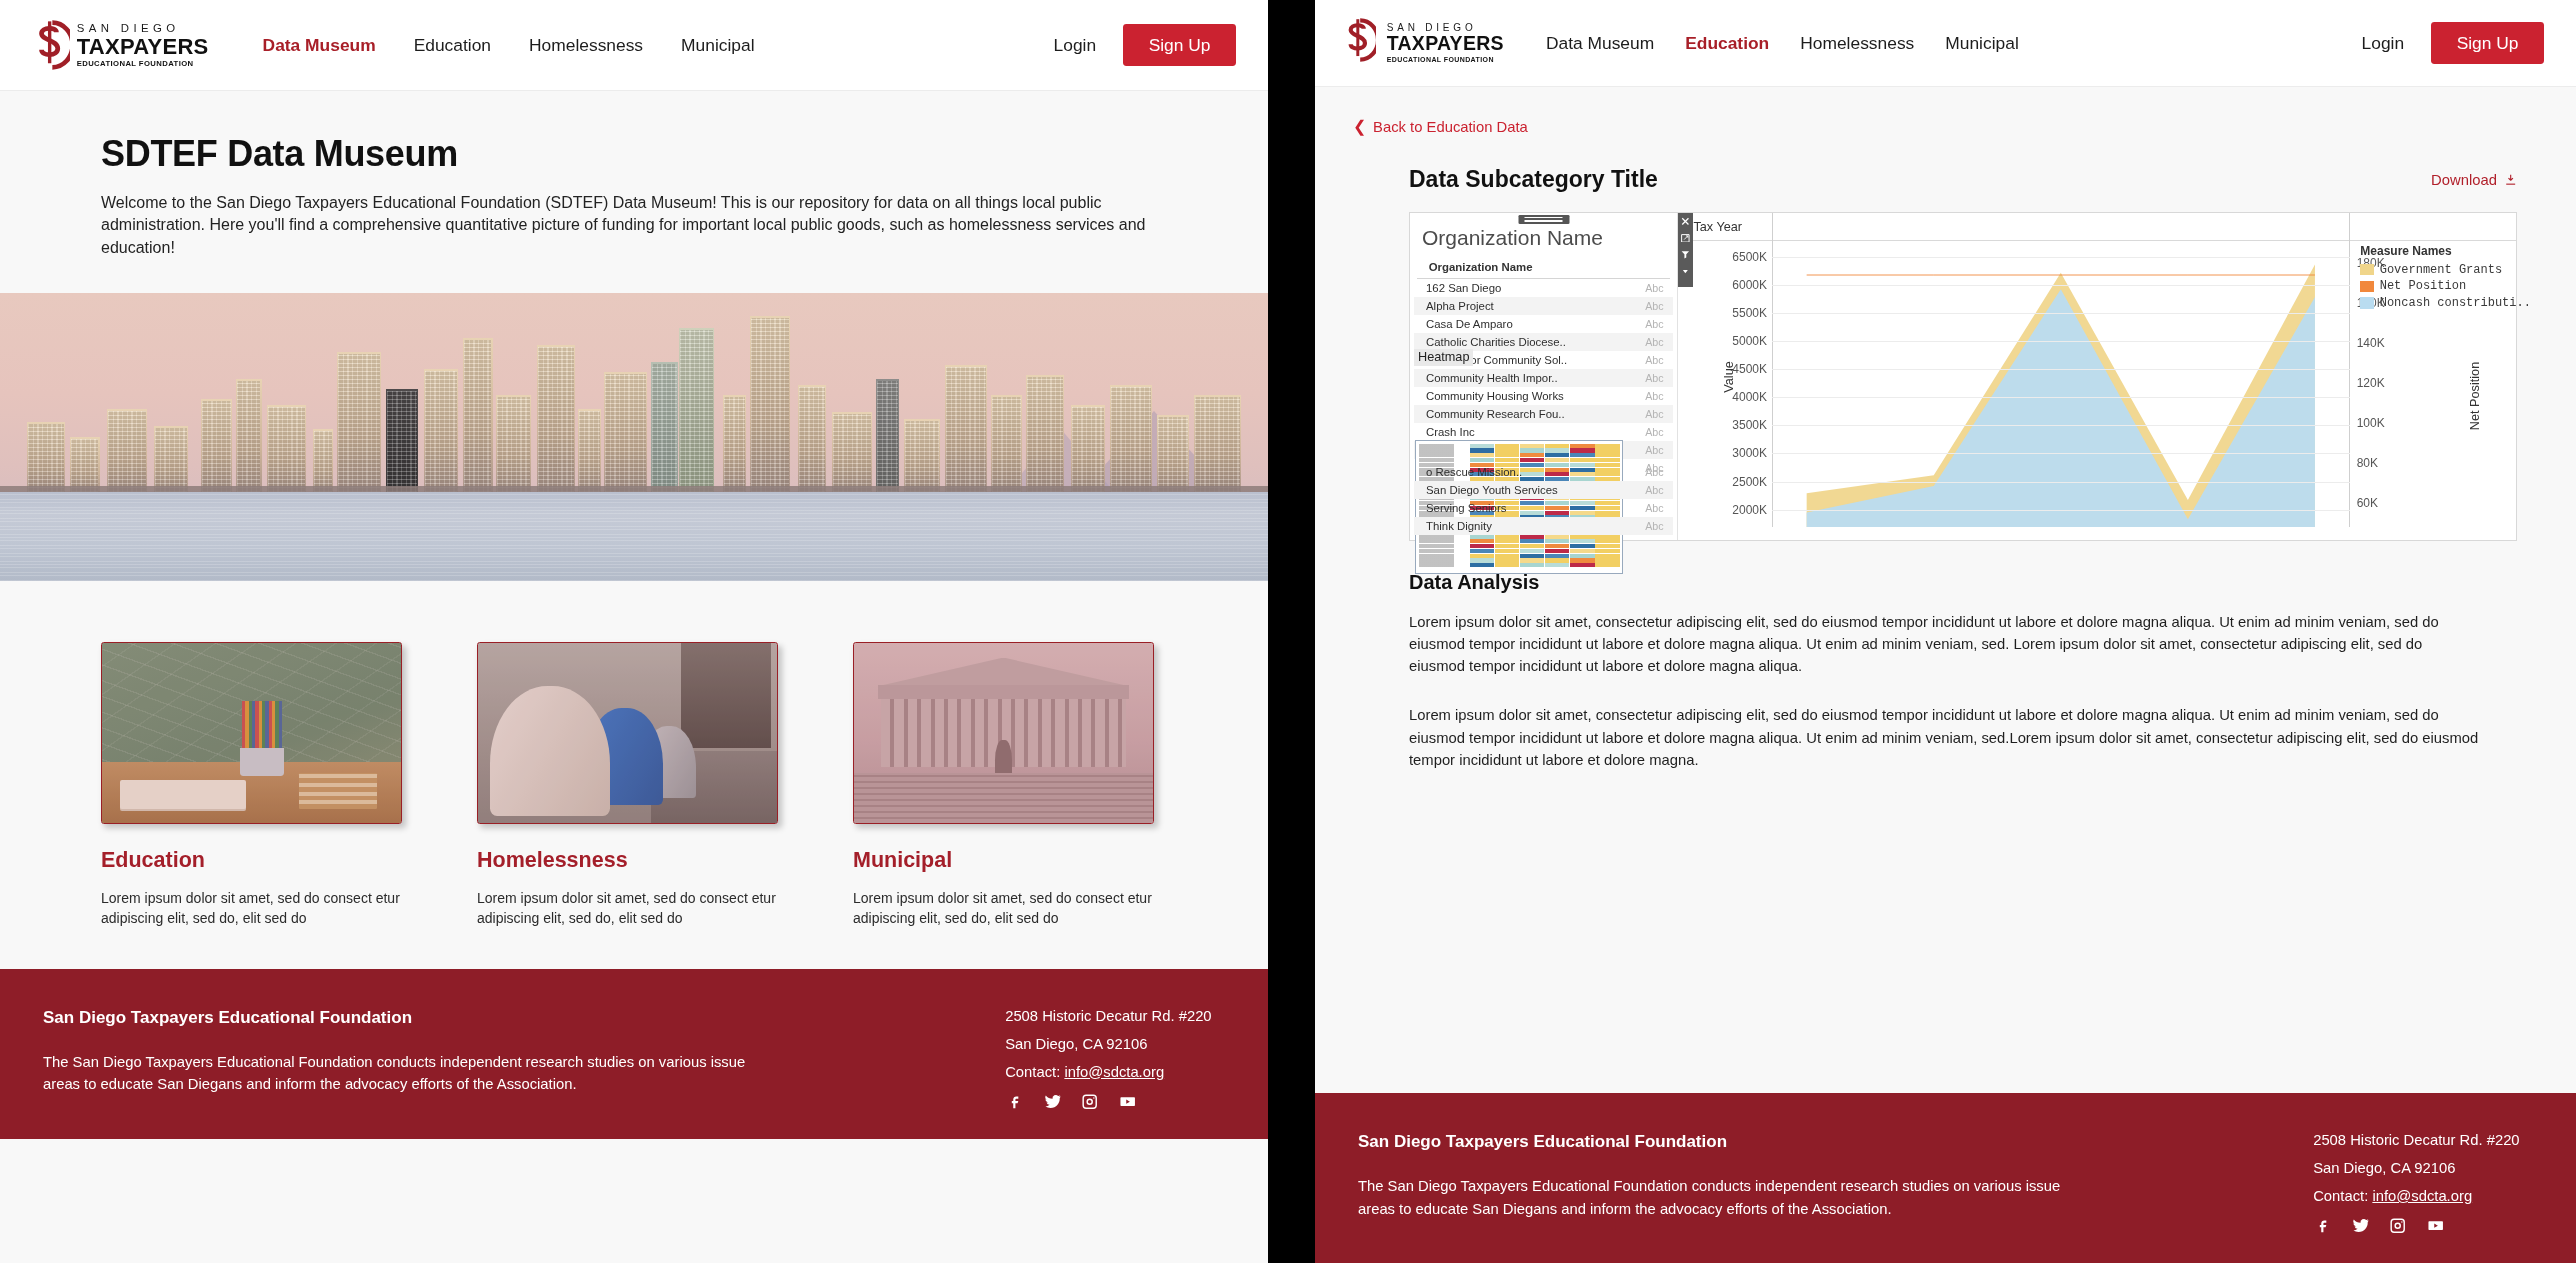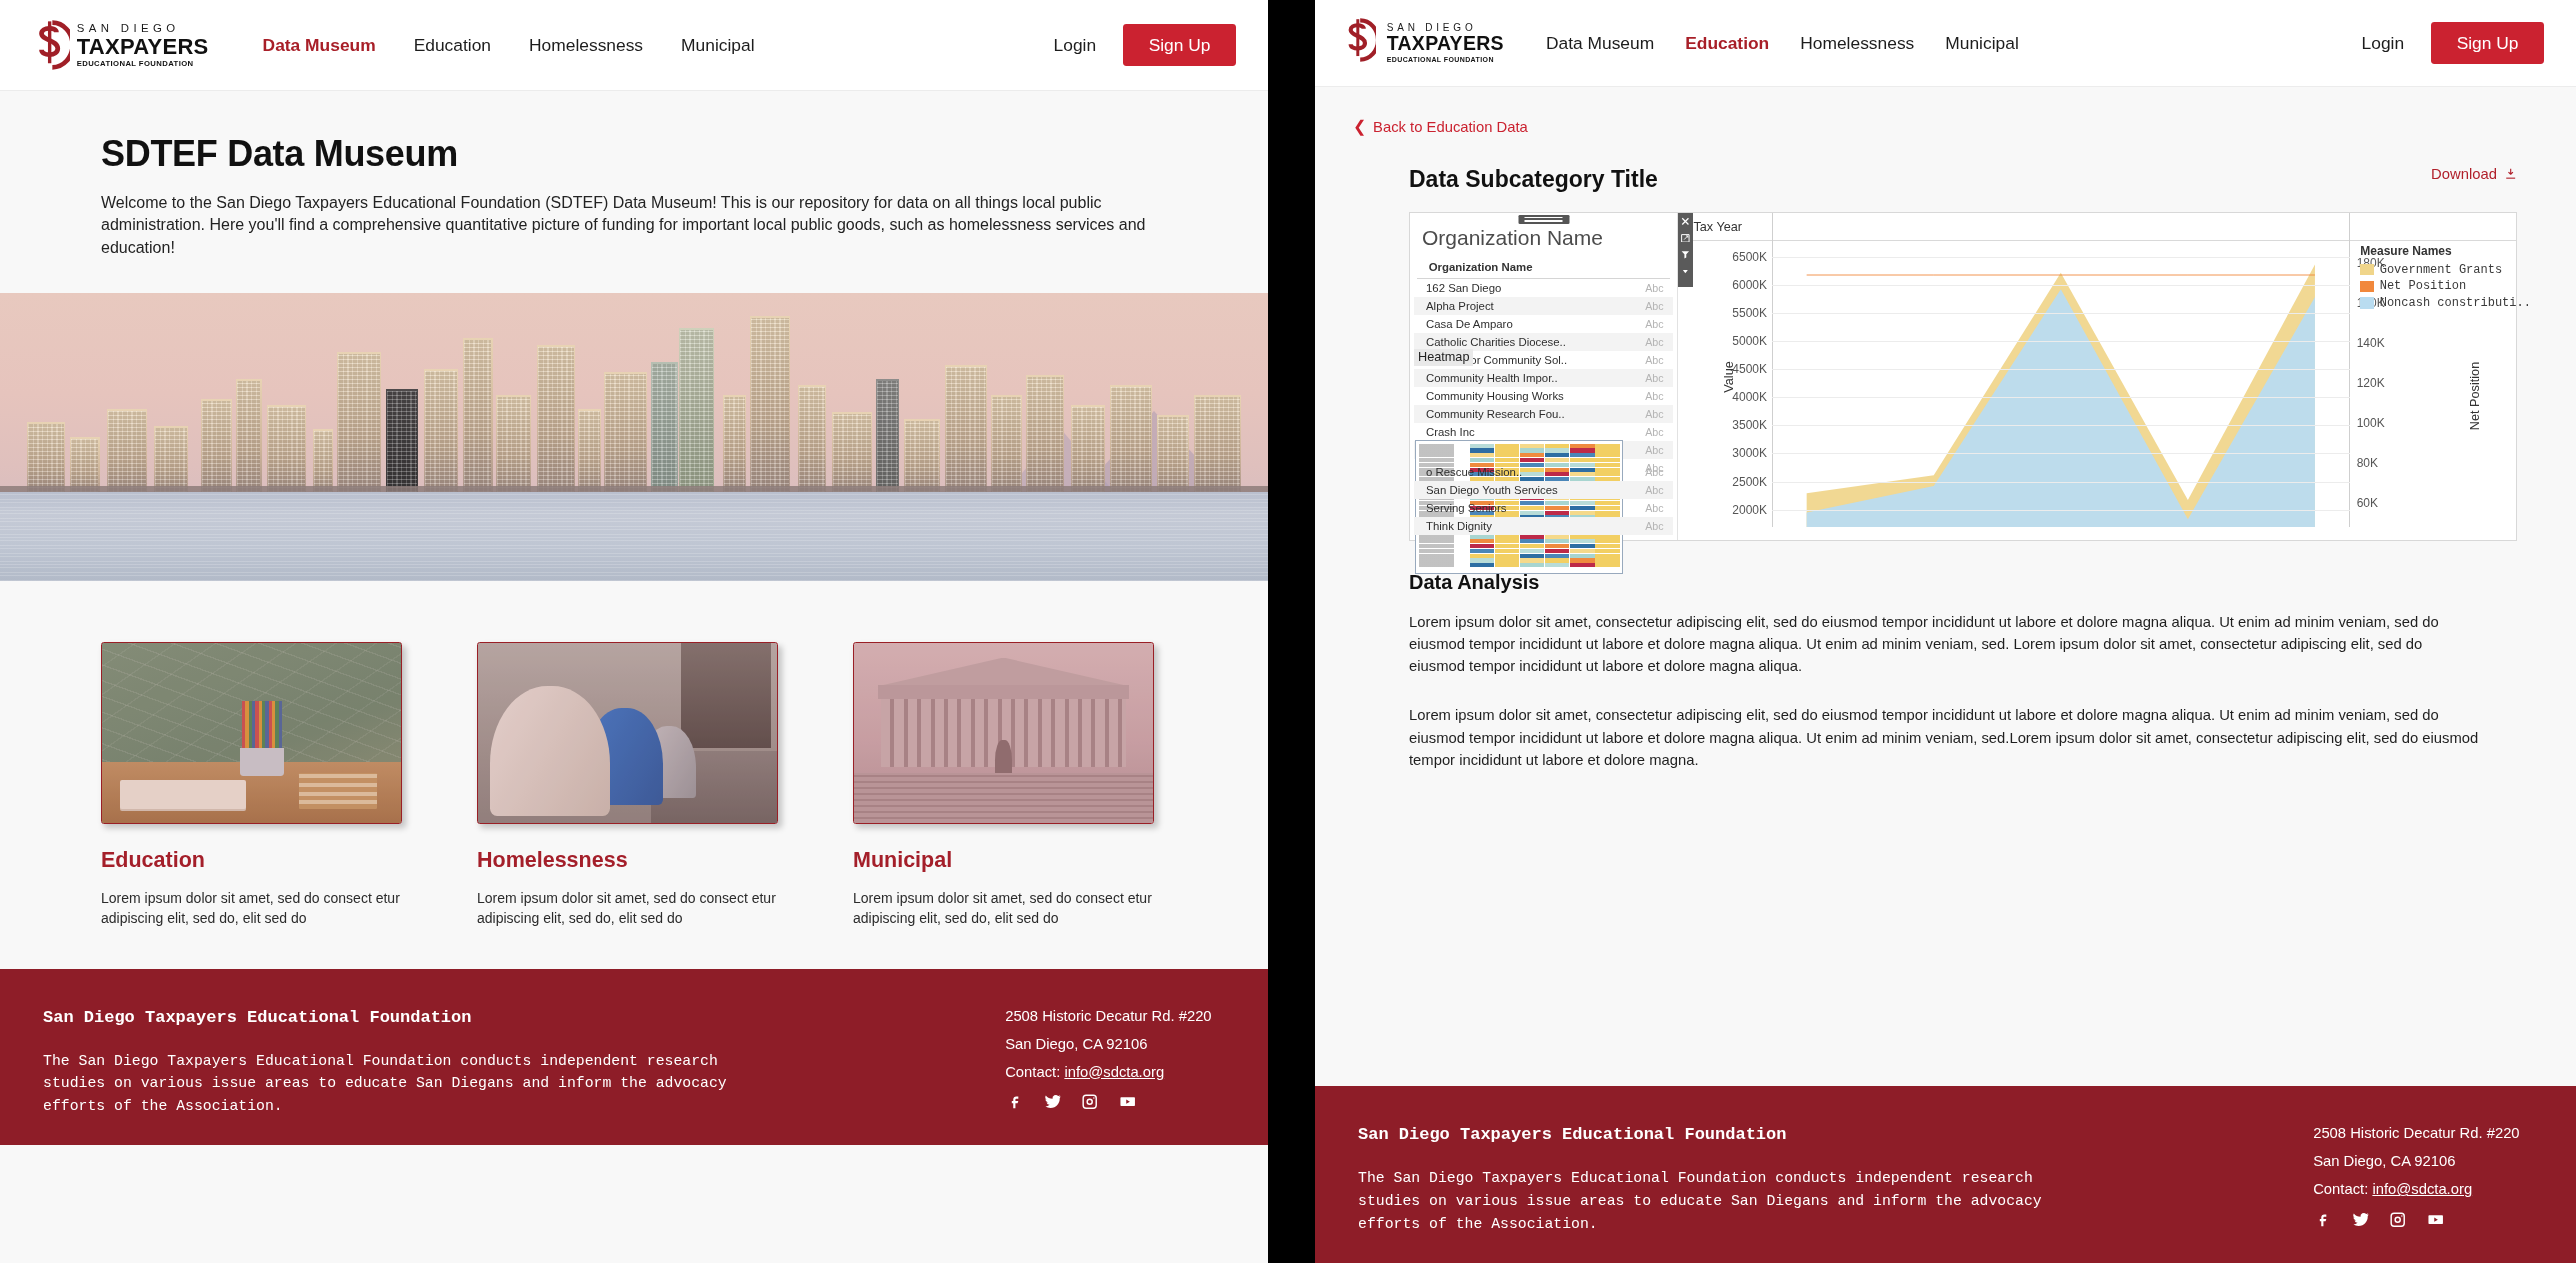--- a/index.html
+++ b/index.html
@@ -102,36 +102,36 @@
      background: repeating-linear-gradient(90deg,#cdb8ba 0 9.4px, #a98f93 9.4px 13.4px); }
   .img-muni .steps { position:absolute; left:0; bottom:0; width:100%; height:28%;
      background: repeating-linear-gradient(0deg,#bda5a8 0 4px,#a88f93 4px 6px); }
   .img-muni .statue { position:absolute; left:47%; bottom:18%; width:6%; height:28%; background:#8c7578; border-radius:40% 40% 0 0;}
   .cat-title { margin-top: 24px; font-size: 21.5px; font-weight: 800; color: #a41f2a; cursor: pointer; }
   .cat-desc { margin-top: 14.8px; font-size: 14px; line-height: 1.45; color: #2b2b2b; }
 
   
   .footer { background: #8e1d28; color: #fff; padding: 39px 43px 27px 43px; }
   .footer-wrap { display: flex; justify-content: space-between; }
-  .f-left { max-width: 738px; font-family: Liberation Mono, monospace; }
+  .f-left { max-width: 738px; }
   .f-title { font-size: 17px; font-weight: 700; }
   .f-body { margin-top: 23px; font-size: 14.8px; line-height: 1.55; }
   .f-right { text-align: left; padding-right: 13.4px; }
   .f-line { font-size: 14.8px; margin-bottom: 12px; }
   .f-link { color: #fff; text-decoration: underline; }
   .socials { display: flex; gap: 17.4px; margin-top: 9.4px; }
   .soc { width: 20px; height: 20px; display: flex; align-items: center; justify-content: center; cursor: pointer; }
   .soc svg { width: 17.4px; height: 17.4px; fill: #fff; }
 
   
   .rp-body { background: #f8f8f8; height: calc(1263px - 87px); }
   .back-row { padding: 32px 0 0 38px; }
   .back-link { font-size: 14.8px; color: #cb2230; cursor: pointer; display: inline-flex; align-items: center; gap: 6.7px; }
   .chev { font-size: 16px; line-height: 1; }
-  .sub-head { display: flex; align-items: flex-start; justify-content: space-between; padding: 31px 59px 0 94px; gap: 36px; }
+  .sub-head { display: flex; align-items: center; justify-content: space-between; padding: 31px 59px 0 94px; gap: 36px; }
   .sub-title { font-size: 23px; font-weight: 800; color: #111; }
   .download { font-size: 14.8px; color: #b11f2a; cursor: pointer; display: inline-flex; align-items: center; gap: 6.7px; }
   .download svg { width: 13.4px; height: 13.4px; fill: #b11f2a; }
 
   
   .viz { margin: 19px 59px 0 94px; border: 0.7px solid #d8d8d8; background: #fff; height: 329px; display: flex; position: relative; }
   .viz-left { width: 268px; border-right: 0.7px solid #e2e2e2; position: relative; background: #fff; }
   .grabber { position: absolute; top: 2px; left: 50%; transform: translateX(-50%); width: 51px; height: 8.7px;
      background: #555; border-radius: 1.3px; }
   .grabber:before, .grabber:after { content:""; position:absolute; left:6.7px; right:6.7px; height:1.3px; background:#fff; }

